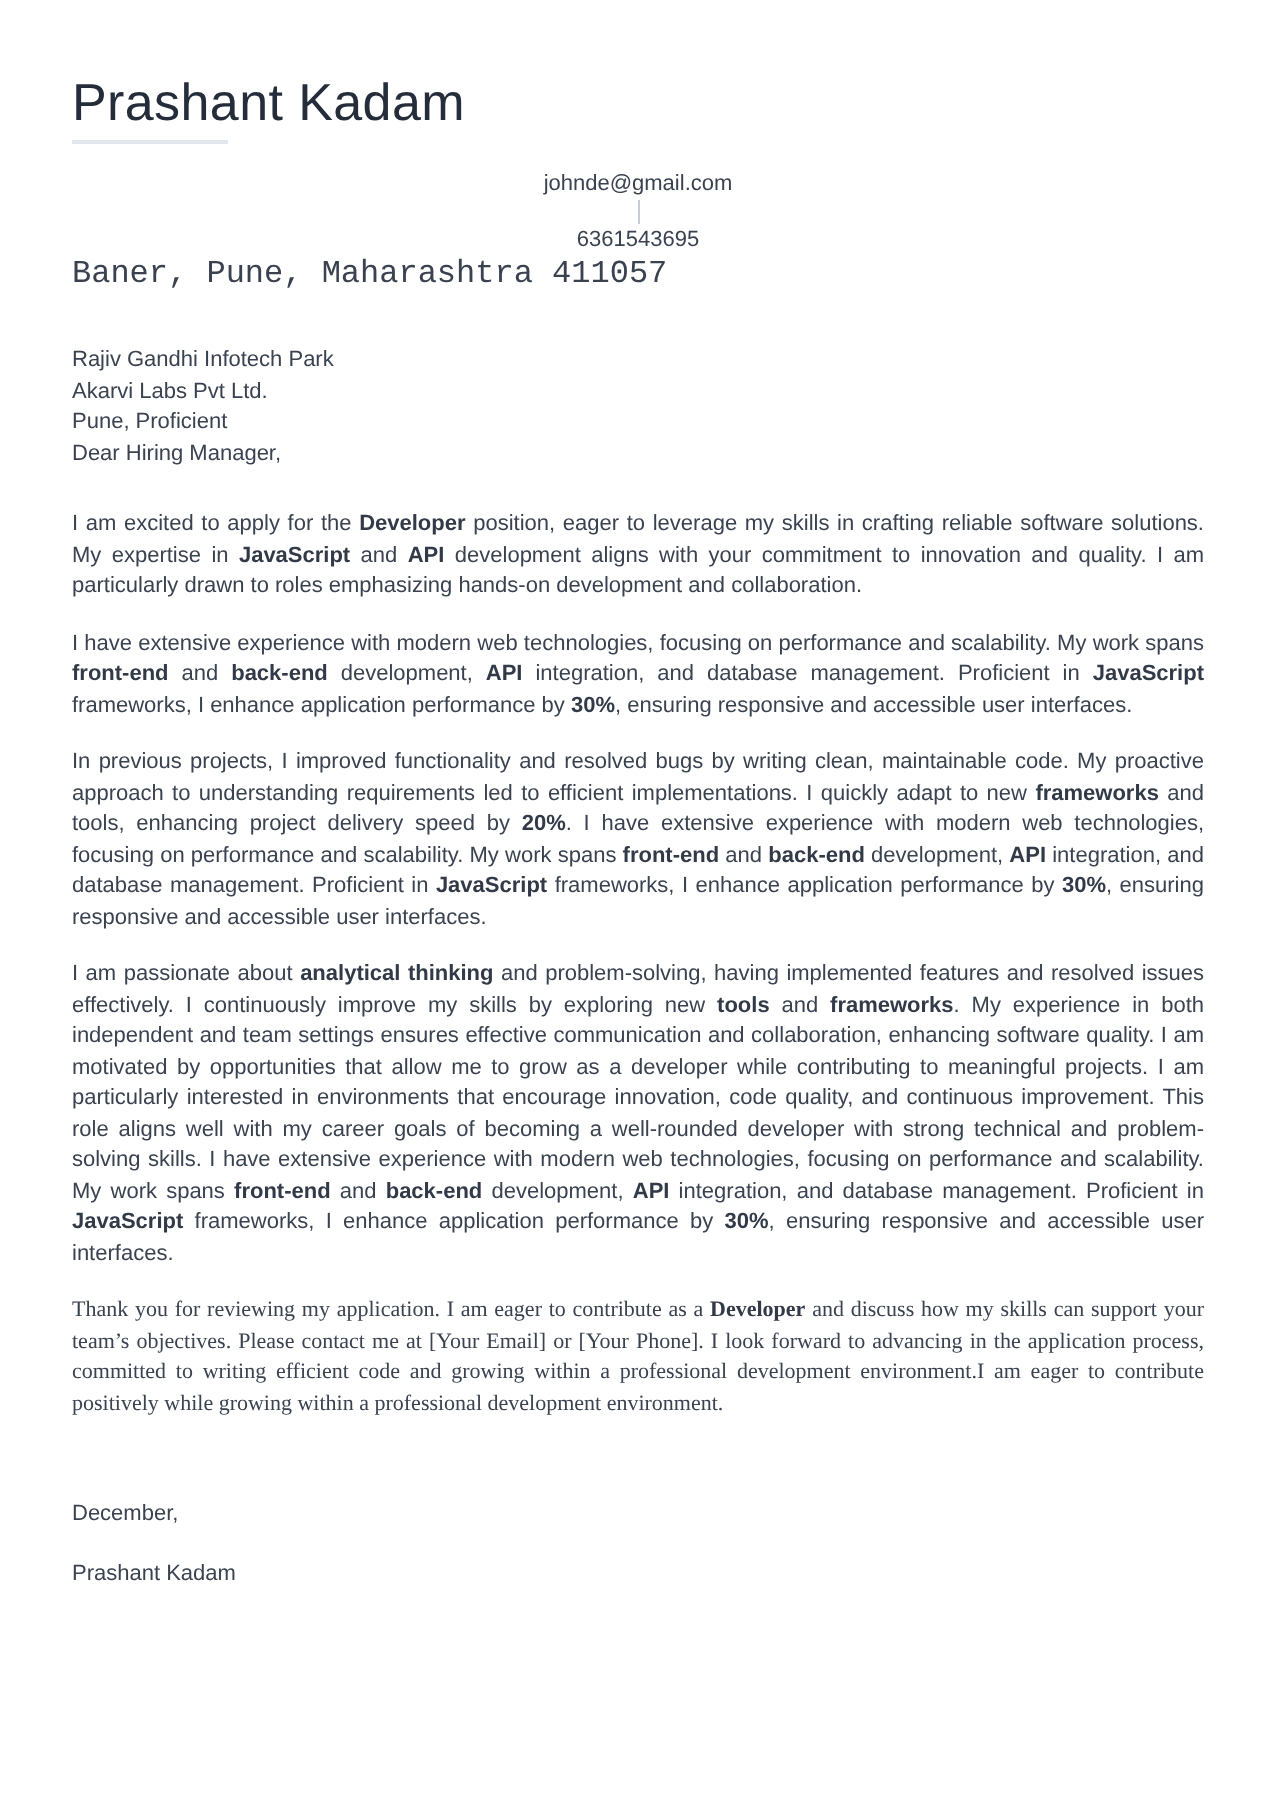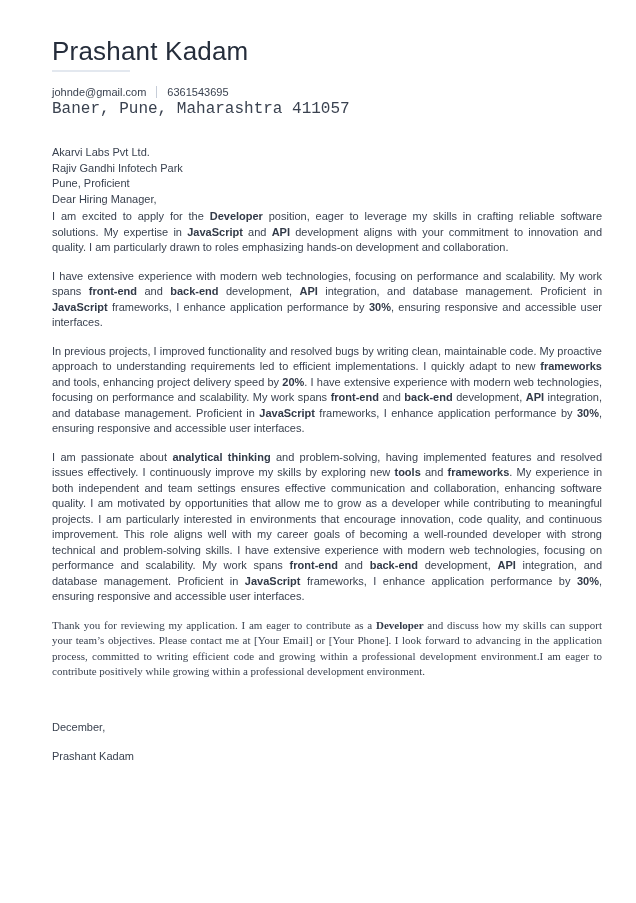--- a/index.html
+++ b/index.html
@@ -6,21 +6,21 @@
     --text: #3a4250;
     --heading: #252d3b;
     --divider: #e3e8ef;
   }
   * { box-sizing: border-box; }
   html, body { margin: 0; padding: 0; background: #ffffff; }
   .page {
     width: 636px;
     height: 903px;
     background: #ffffff;
-    padding: 36px 34px 0 52px;
+    padding: 36px 34px 0 36px;
     font-family: "Liberation Sans", "DejaVu Sans", sans-serif;
     color: var(--text, #3a4250);
     overflow: hidden;
   }
   .sender-name {
     margin: 0;
     font-size: 26px;
     font-weight: 500;
     line-height: 31px;
     letter-spacing: 0.2px;
@@ -31,20 +31,21 @@
     height: 2px;
     background: var(--divider, #e3e8ef);
     margin-top: 3px;
   }
   .contact-line {
     margin-top: 12px;
     font-size: 11px;
     line-height: 16px;
     display: flex;
     align-items: center;
+    flex-direction: column;
   }
   .vdiv {
     display: inline-block;
     width: 1px;
     height: 12px;
     background: #c6cdd8;
     margin: 0 10px;
   }
   .sender-address {
     font-size: 16px;
@@ -60,21 +61,21 @@
   .recipient {
     margin-top: 27px;
     font-size: 11px;
     line-height: 15.5px;
   }
   .salutation {
     font-size: 11px;
     line-height: 15.5px;
   }
   .letter-body {
-    margin-top: 2px;
+    margin-top: 20px;
     font-size: 11px;
     line-height: 15.5px;
   }
   .letter-body p {
     margin: 0 0 13px 0;
     text-align: justify;
   }
   .letter-body p:last-child { margin-bottom: 0; font-family: Liberation Serif, serif; }
   .letter-body strong { font-weight: 700; color: #323a48; }
   .valediction {
@@ -99,22 +100,22 @@
     <div class="contact-line">
       <span>johnde@gmail.com</span>
       <span class="vdiv"></span>
       <span>6361543695</span>
     </div>
     <div class="sender-address">Baner, Pune, Maharashtra 411057</div>
   </header>
 
 
   <div class="recipient">
+      <div>Rajiv Gandhi Infotech Park</div>
       <div>Akarvi Labs Pvt Ltd.</div>
-      <div>Rajiv Gandhi Infotech Park</div>
       <div>Pune, Proficient</div>
     </div>
 
   <div class="salutation">Dear Hiring Manager,</div>
 
   <div class="letter-body">
       <p><span>I am excited to apply for the </span><strong>Developer</strong><span> position, eager to leverage my skills in crafting reliable software solutions. My expertise in </span><strong>JavaScript</strong><span> and </span><strong>API</strong><span> development aligns with your commitment to innovation and quality. I am particularly drawn to roles emphasizing hands-on development and collaboration.</span></p>
       <p><span>I have extensive experience with modern web technologies, focusing on performance and scalability. My work spans </span><strong>front-end</strong><span> and </span><strong>back-end</strong><span> development, </span><strong>API</strong><span> integration, and database management. Proficient in </span><strong>JavaScript</strong><span> frameworks, I enhance application performance by </span><strong>30%</strong><span>, ensuring responsive and accessible user interfaces.</span></p>
       <p><span>In previous projects, I improved functionality and resolved bugs by writing clean, maintainable code. My proactive approach to understanding requirements led to efficient implementations. I quickly adapt to new </span><strong>frameworks</strong><span> and tools, enhancing project delivery speed by </span><strong>20%</strong><span>. I have extensive experience with modern web technologies, focusing on performance and scalability. My work spans </span><strong>front-end</strong><span> and </span><strong>back-end</strong><span> development, </span><strong>API</strong><span> integration, and database management. Proficient in </span><strong>JavaScript</strong><span> frameworks, I enhance application performance by </span><strong>30%</strong><span>, ensuring responsive and accessible user interfaces.</span></p>
       <p><span>I am passionate about </span><strong>analytical thinking</strong><span> and problem-solving, having implemented features and resolved issues effectively. I continuously improve my skills by exploring new </span><strong>tools</strong><span> and </span><strong>frameworks</strong><span>. My experience in both independent and team settings ensures effective communication and collaboration, enhancing software quality. I am motivated by opportunities that allow me to grow as a developer while contributing to meaningful projects. I am particularly interested in environments that encourage innovation, code quality, and continuous improvement. This role aligns well with my career goals of becoming a well-rounded developer with strong technical and problem-solving skills. I have extensive experience with modern web technologies, focusing on performance and scalability. My work spans </span><strong>front-end</strong><span> and </span><strong>back-end</strong><span> development, </span><strong>API</strong><span> integration, and database management. Proficient in </span><strong>JavaScript</strong><span> frameworks, I enhance application performance by </span><strong>30%</strong><span>, ensuring responsive and accessible user interfaces.</span></p>

